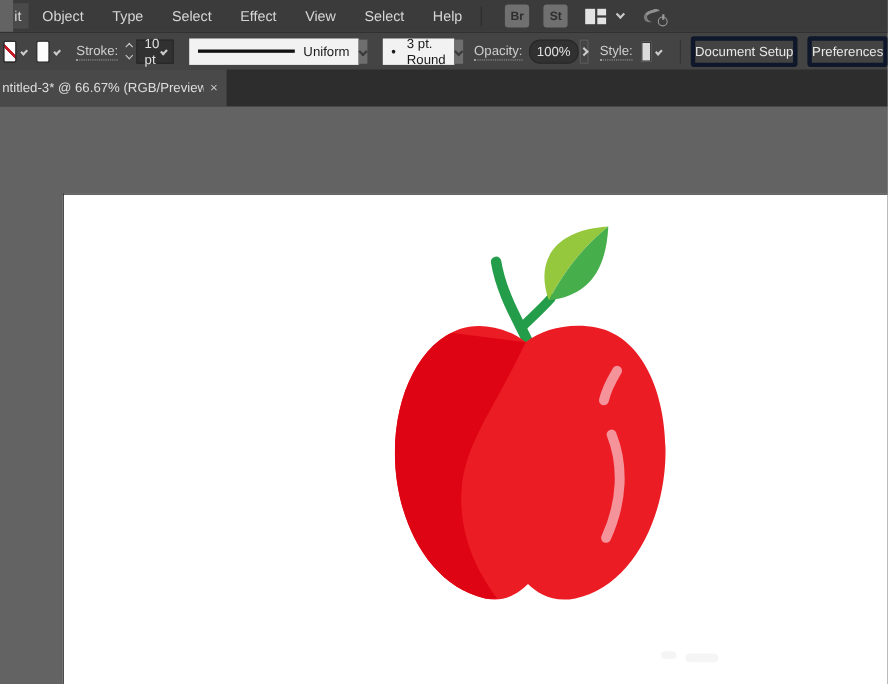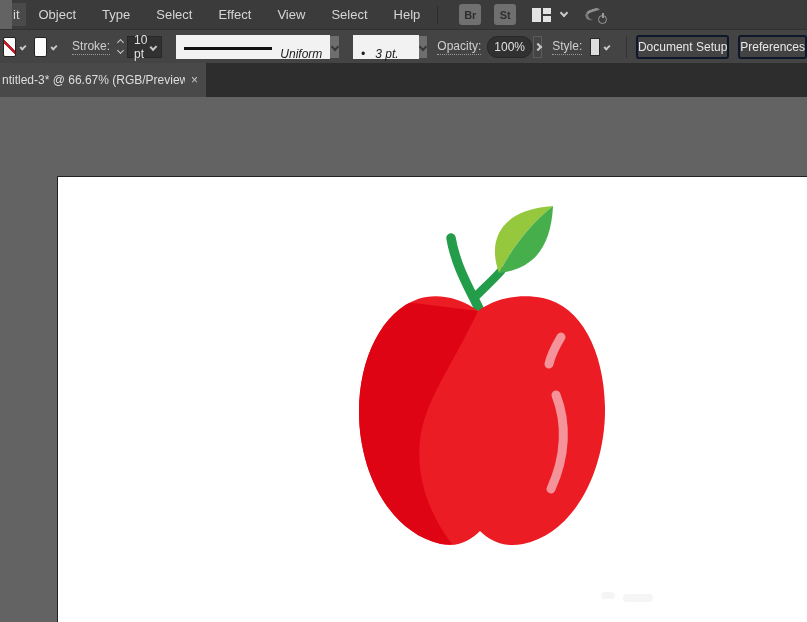--- a/index.html
+++ b/index.html
@@ -39,30 +39,30 @@
             margin-left:3px; position:relative; overflow:hidden; }
   .swatch.none { background:linear-gradient(45deg,#fdfdfd 44%,#c51a27 44%,#c51a27 56%,#fdfdfd 56%); }
   .ctrl-chev { margin:0 6px 0 5px; }
   .lbl { margin:0 4px 0 10px; border-bottom:1px dotted #9a9a9a; padding-bottom:1px; white-space:nowrap; }
   .stepper { display:flex; flex-direction:column; gap:3px; margin:0 4px; }
   .stepper .chev { width:5px; height:5px; border-width:1.5px; }
   .stepper .up { transform:rotate(-135deg); }
   .dark-field { background:#313131; border:1px solid #272727; color:#e0e0e0; height:22px;
                 display:flex; align-items:center; padding:0 6px; }
   .field-10pt { width:58px; justify-content:space-between; }
-  .white-dd { background:#f2f2f2; color:#1a1a1a; height:22px; display:flex; 
-              padding:12px 8px; margin-left:14px;font-style:italic; }
+  .white-dd { background:#f2f2f2; color:#1a1a1a; height:22px; display:flex; align-items:center;
+              padding:12px 8px; margin-left:14px; }
   .white-dd .line { width:88px; height:3px; background:#111; margin-right:8px; }
   .dd-chevbox { width:18px; height:22px; background:#6e6e6e; display:flex; align-items:center;
                 justify-content:center; }
   .opacity-field { width:46px; margin-left:2px;border-radius:10px; }
   .gt-btn { width:17px; height:22px; border:1px solid #5c5c5c; display:flex; align-items:center;
             justify-content:center; margin-left:1px; }
   .style-swatch { width:17px; height:18px; background:#dcdcdc; border:1px solid #2a2a2a; margin-left:4px; }
-  .bar-btn { background:#434343; border:2px solid #0f172a; border-radius:3px; color:#e8e8e8;
+  .bar-btn { background:#434343; border:4px solid #0f172a; border-radius:3px; color:#e8e8e8;
              font-size:12px; padding:3px 0; margin-left:9px; white-space:nowrap; }
   .ctrl-sep { width:1px; height:22px; background:#333; margin-left:12px; }
 
   
   .tabbar { position:absolute; left:0; top:63px; width:807px; height:34px; background:#2d2d2d; }
   .doc-tab { position:absolute; left:0; top:0; height:34px; width:206px; background:#494949;
              color:#dedede; font-size:12px; display:flex; align-items:center; padding:0 8px 0 2px; }
   .doc-tab .title { overflow:hidden; white-space:nowrap; flex:1; }
   .doc-tab .close { color:#c9c9c9; font-size:12px; margin-left:6px; cursor:default; }
 

